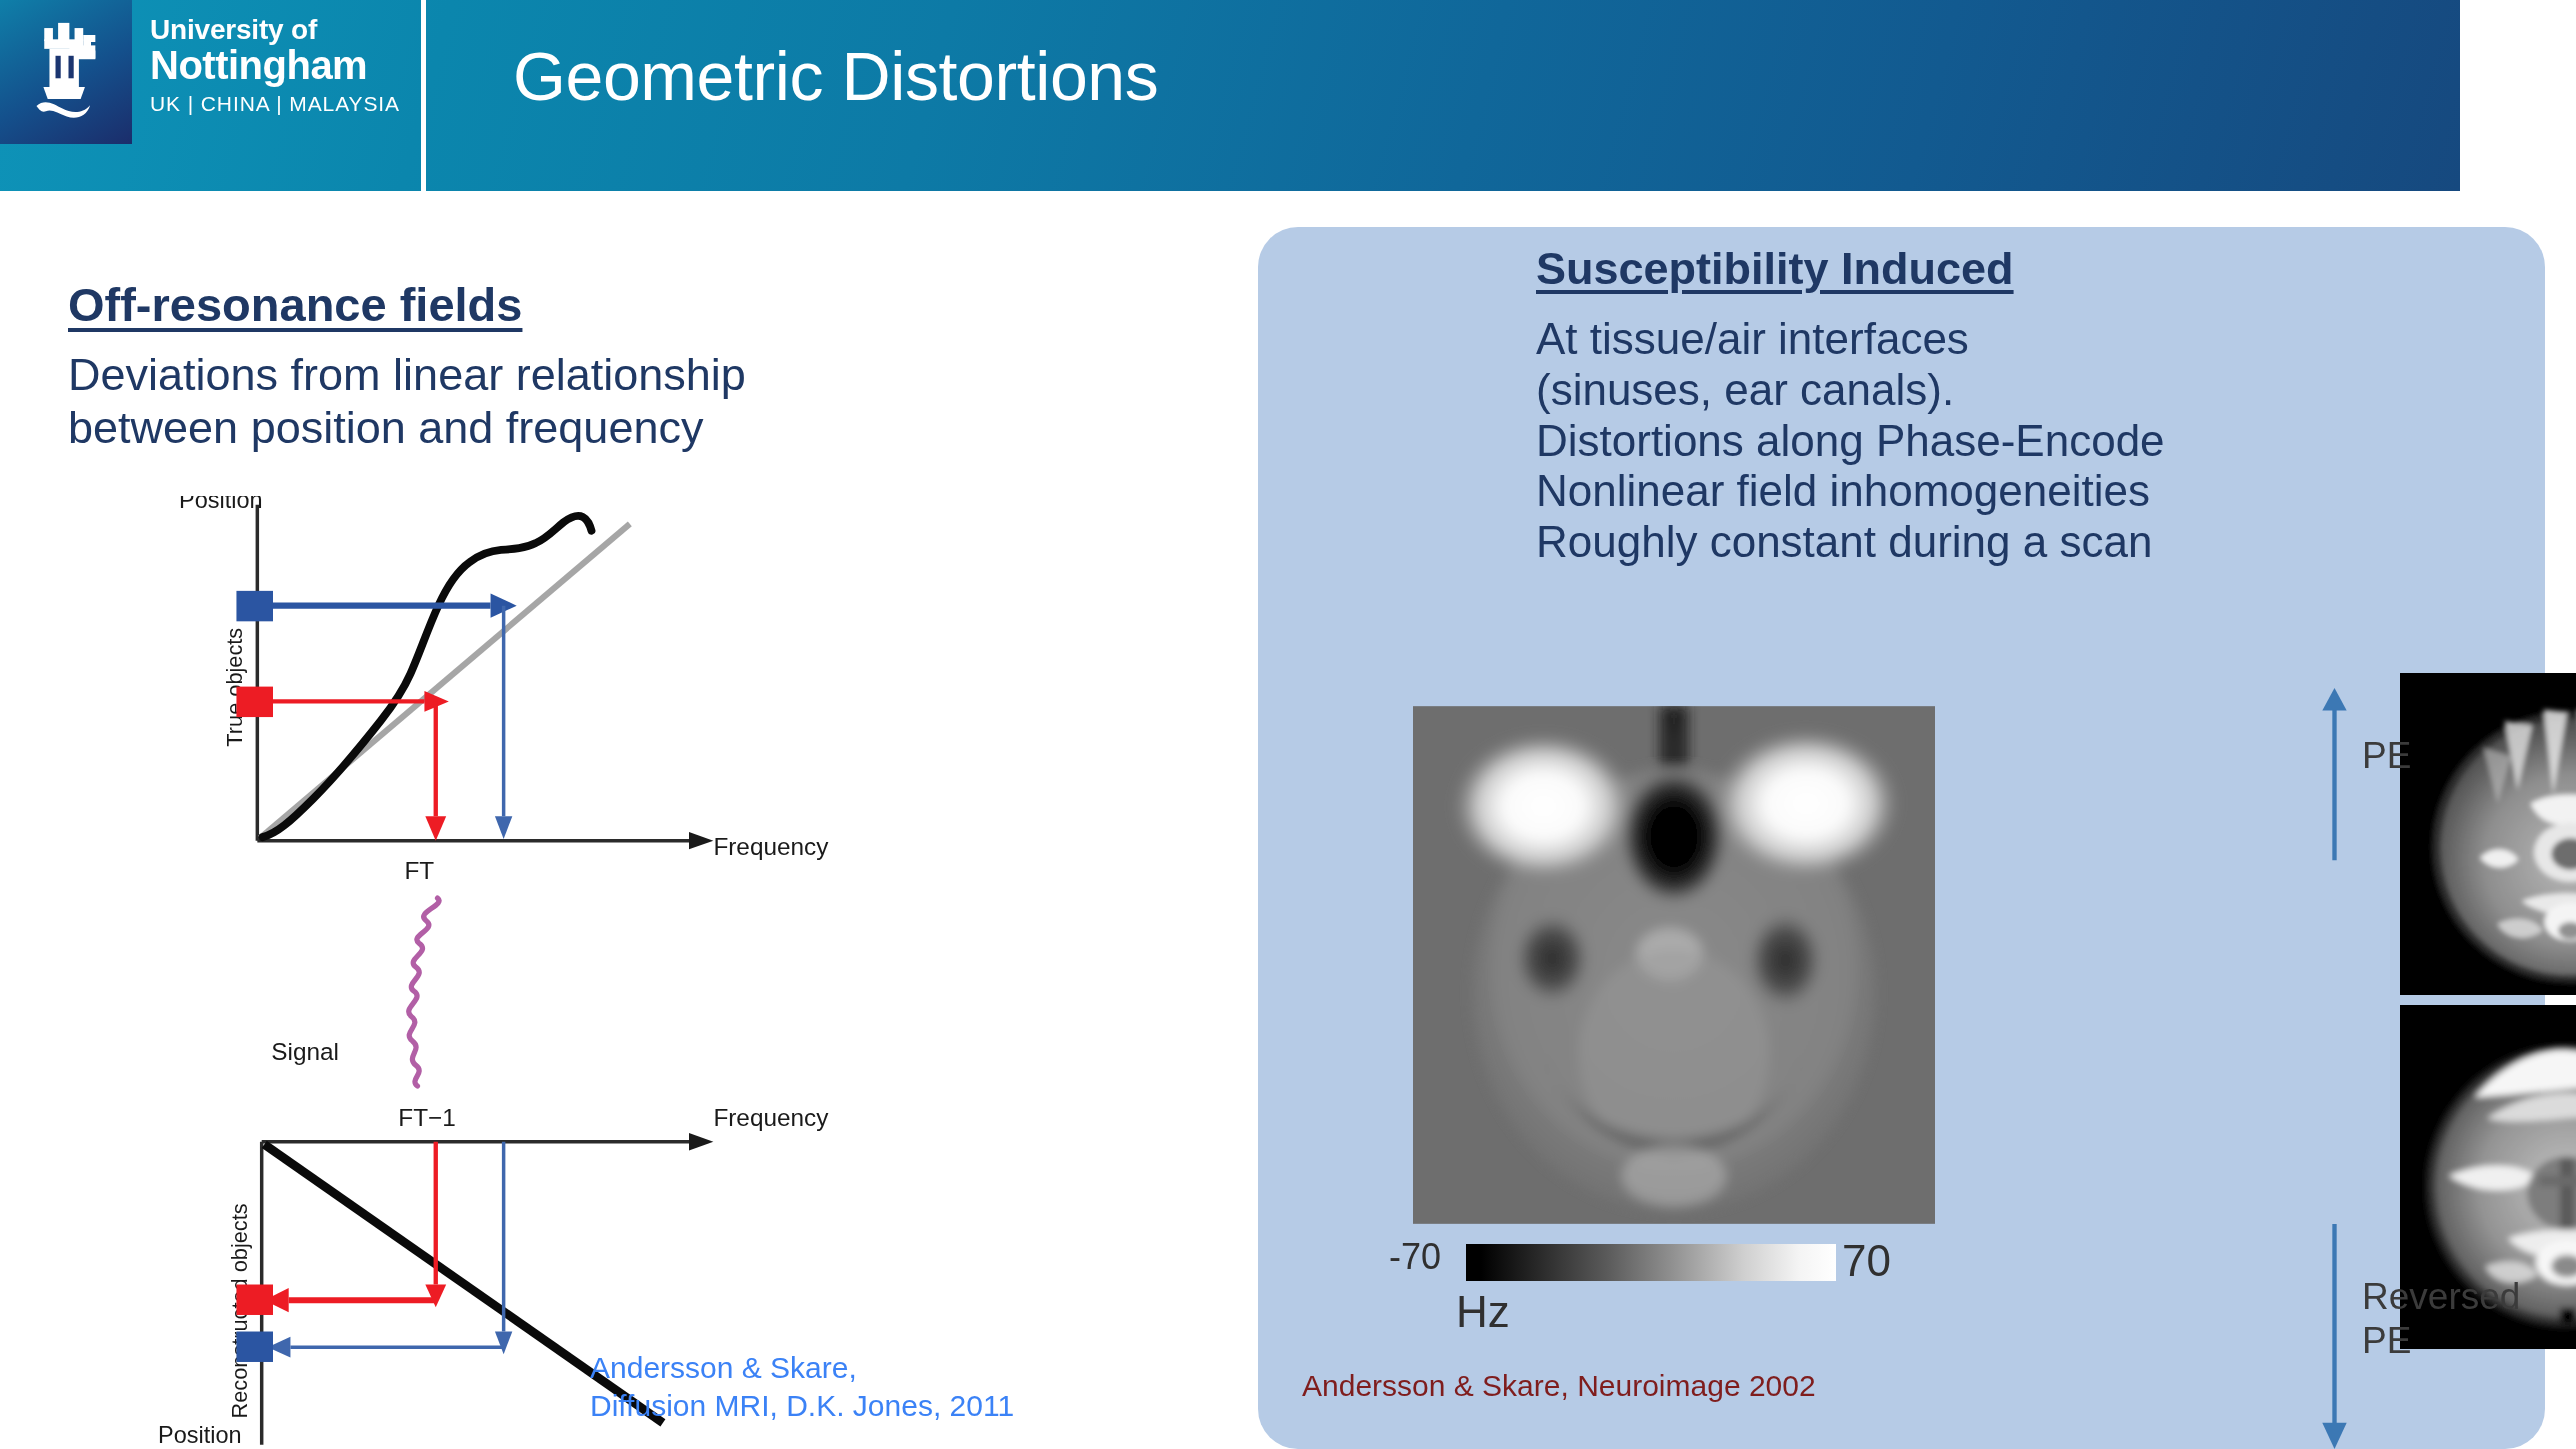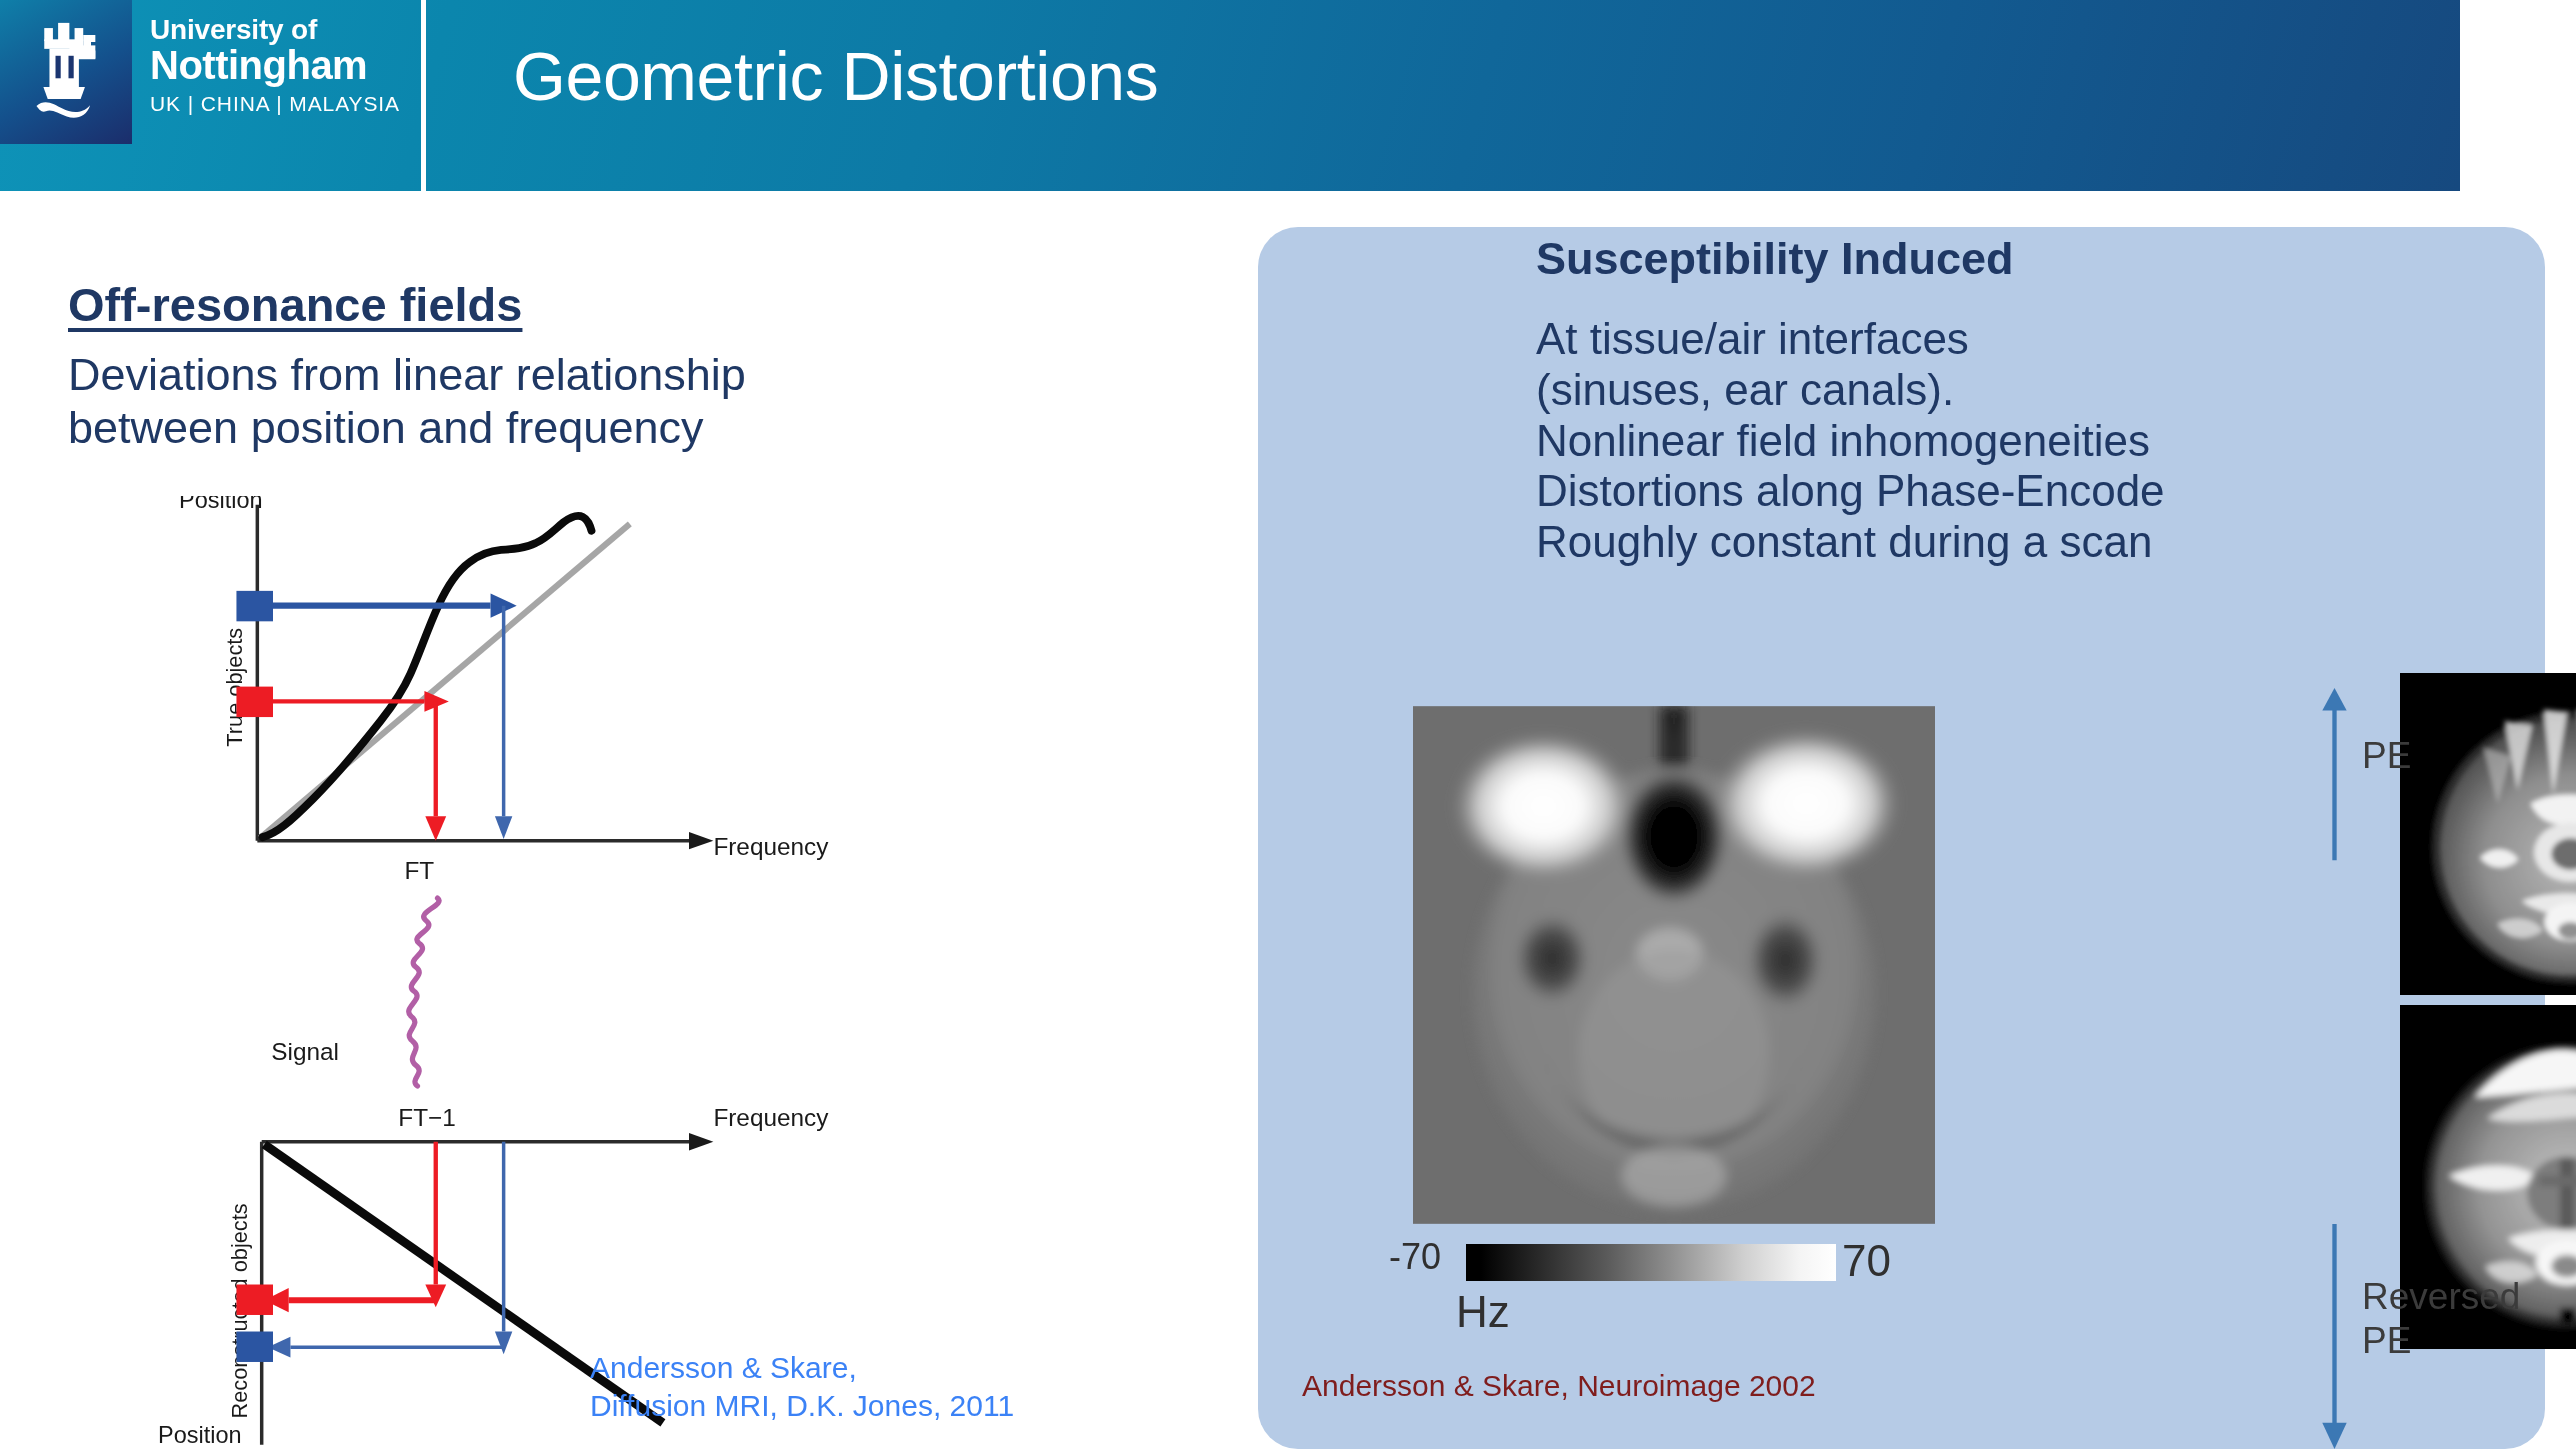--- a/index.html
+++ b/index.html
@@ -59,23 +59,23 @@
   }
   #cite-left div { white-space: nowrap; }
 
   
   #right-panel {
     position: absolute; left: 1258px; top: 227px;
     width: 1287px; height: 1222px;
     background: #b6cbe6; border-radius: 40px;
   }
   #right-heading {
-    position: absolute; left: 278px; top: 6px;
+    position: absolute; left: 278px; top: 16px;
     font-size: 45px; font-weight: bold; color: #1f3864;
-    text-underline-offset: 6.1px; text-decoration-thickness: 3.5px;
+    text-decoration: underline; text-underline-offset: 6.1px; text-decoration-thickness: 3.5px;
     white-space: nowrap;
   }
   #right-body {
     position: absolute; left: 278px; top: 87px; width: 957px;
     font-size: 44px; color: #1f3864; line-height: 1.155;
   }
   #right-body div { white-space: nowrap; }
 
   
   #fieldmap-wrap { position: absolute; left: 155px; top: 479px; width: 522px; }
@@ -235,22 +235,22 @@
     <div>Diffusion MRI, D.K. Jones, 2011</div>
   </div>
 
   <div id="right-panel">
 
     <div id="right-heading">Susceptibility Induced</div>
 
     <div id="right-body">
       <div>At tissue/air interfaces</div>
       <div>(sinuses, ear canals).</div>
+      <div>Distortions along Phase-Encode</div>
       <div>Nonlinear field inhomogeneities</div>
-      <div>Distortions along Phase-Encode</div>
       <div>Roughly constant during a scan</div>
     </div>
 
     <div id="fieldmap-wrap">
       <svg id="fieldmap" viewBox="0 0 600 595">
         <defs>
           <radialGradient id="gHotL" cx="50%" cy="50%" r="50%">
             <stop offset="0%" stop-color="#ffffff"></stop>
               <stop offset="42%" stop-color="#fbfbfb"></stop>
             <stop offset="72%" stop-color="#c9c9c9"></stop>

